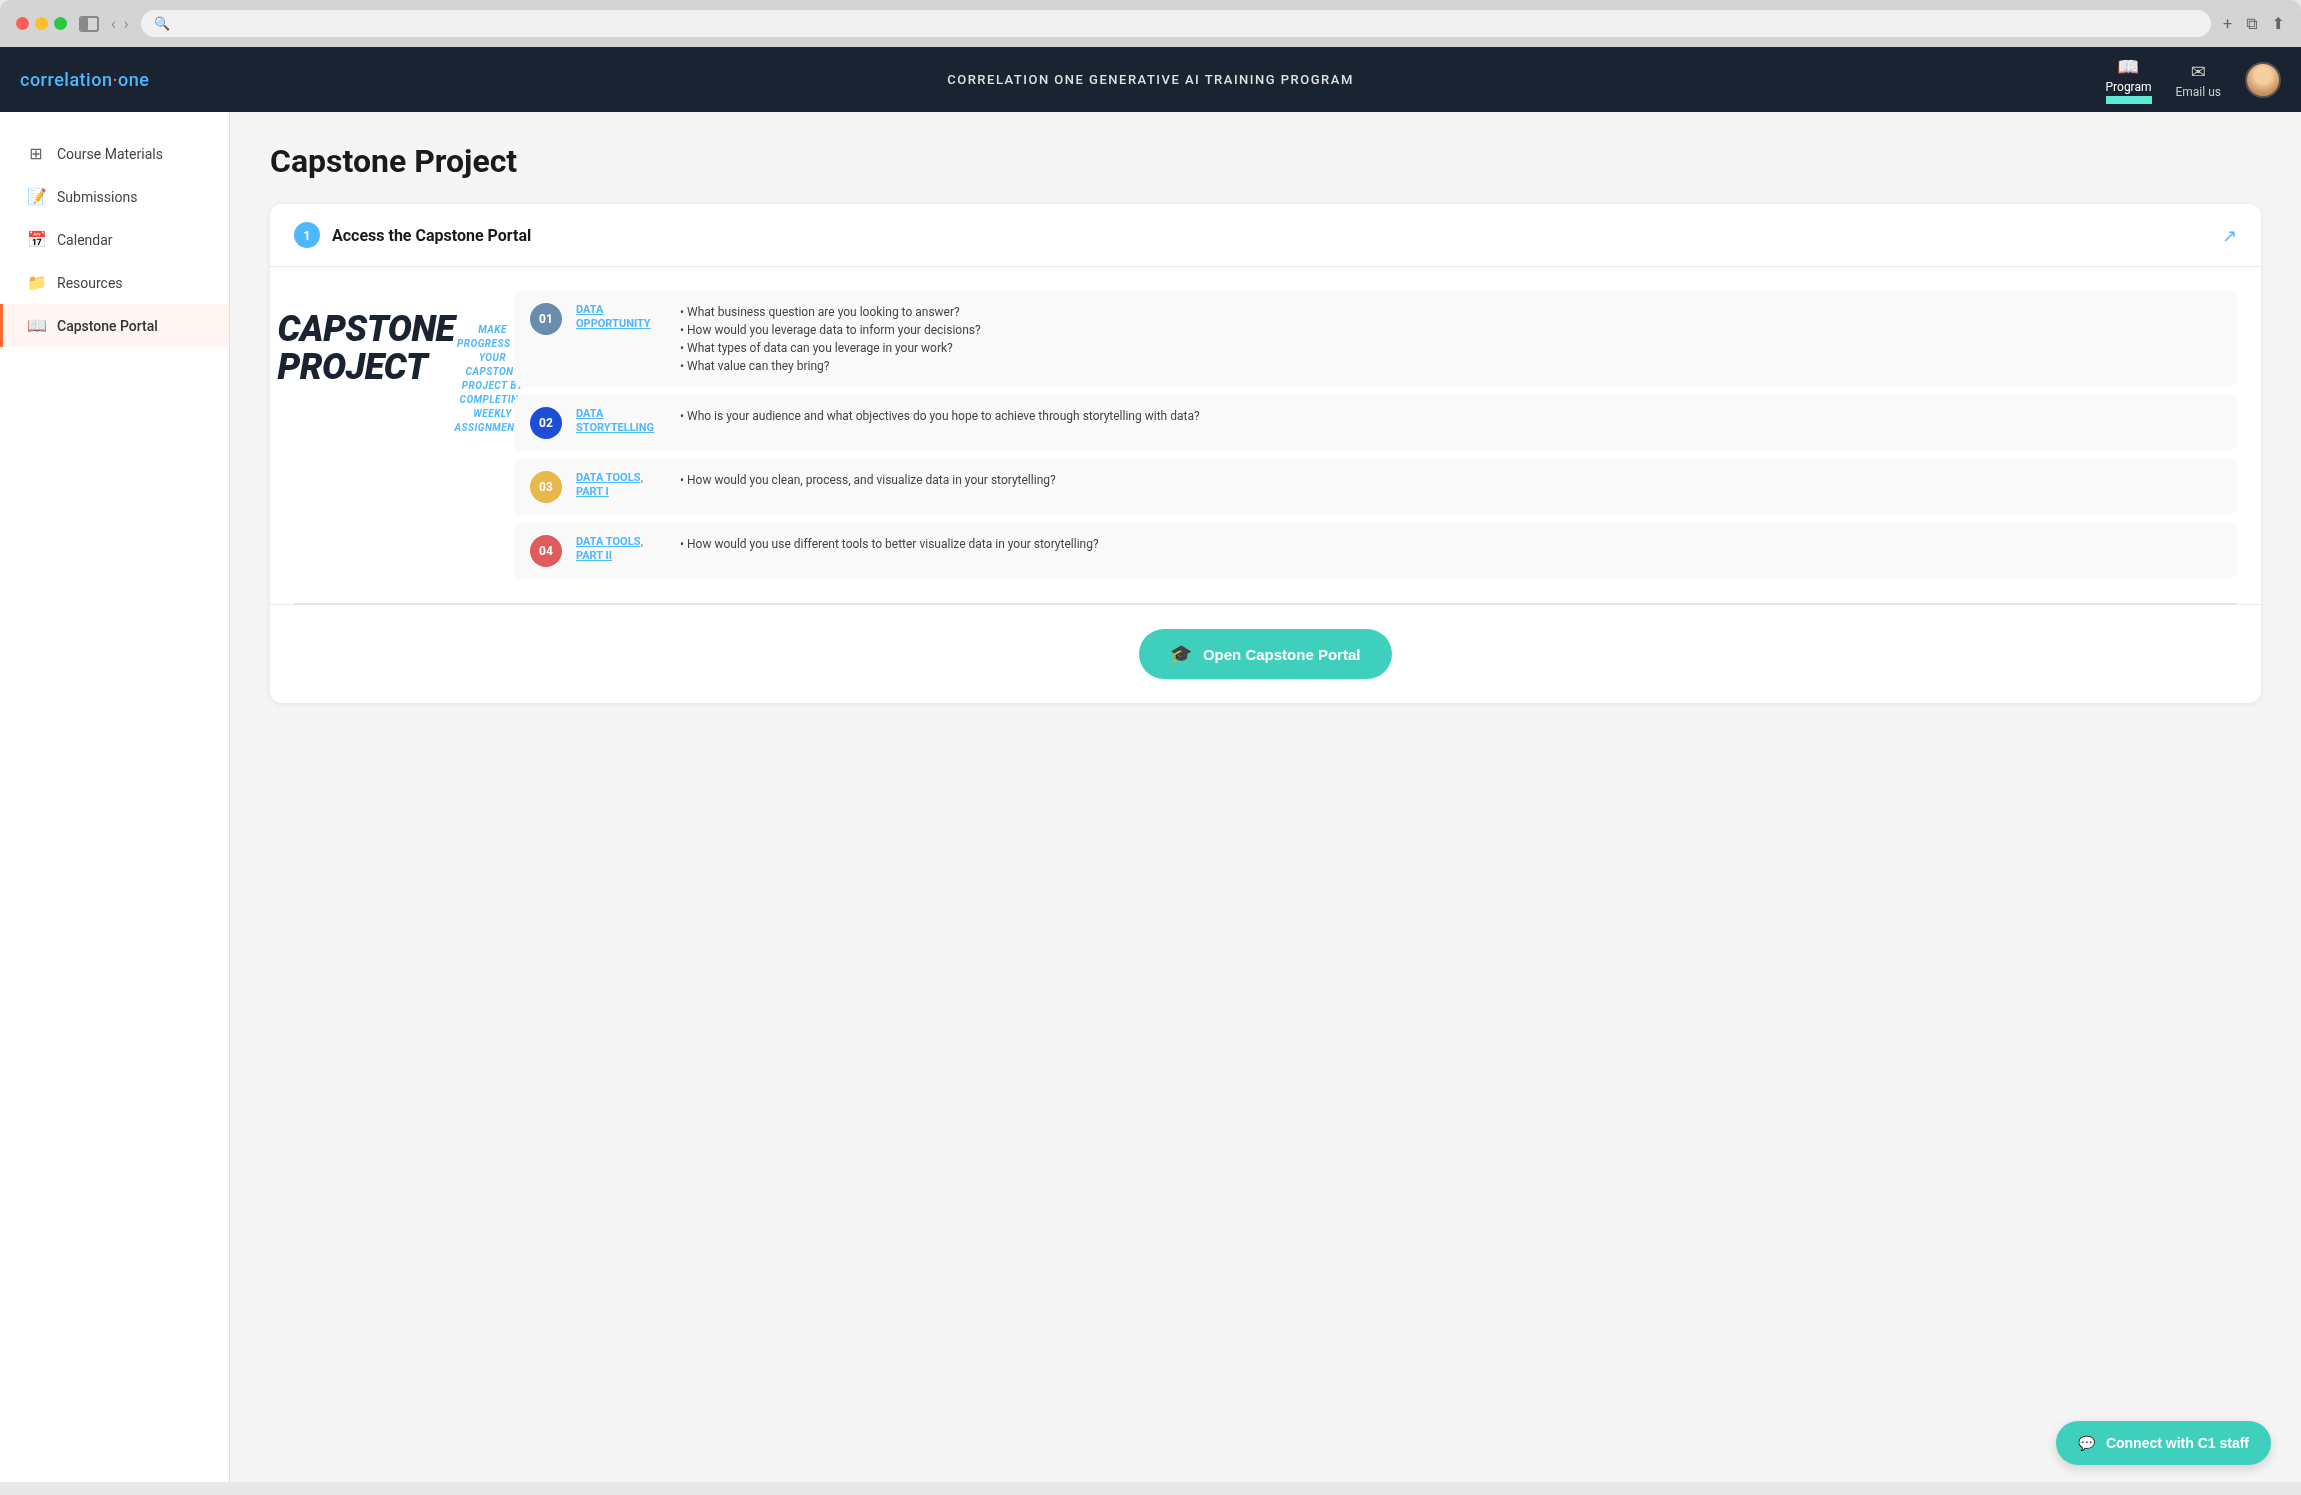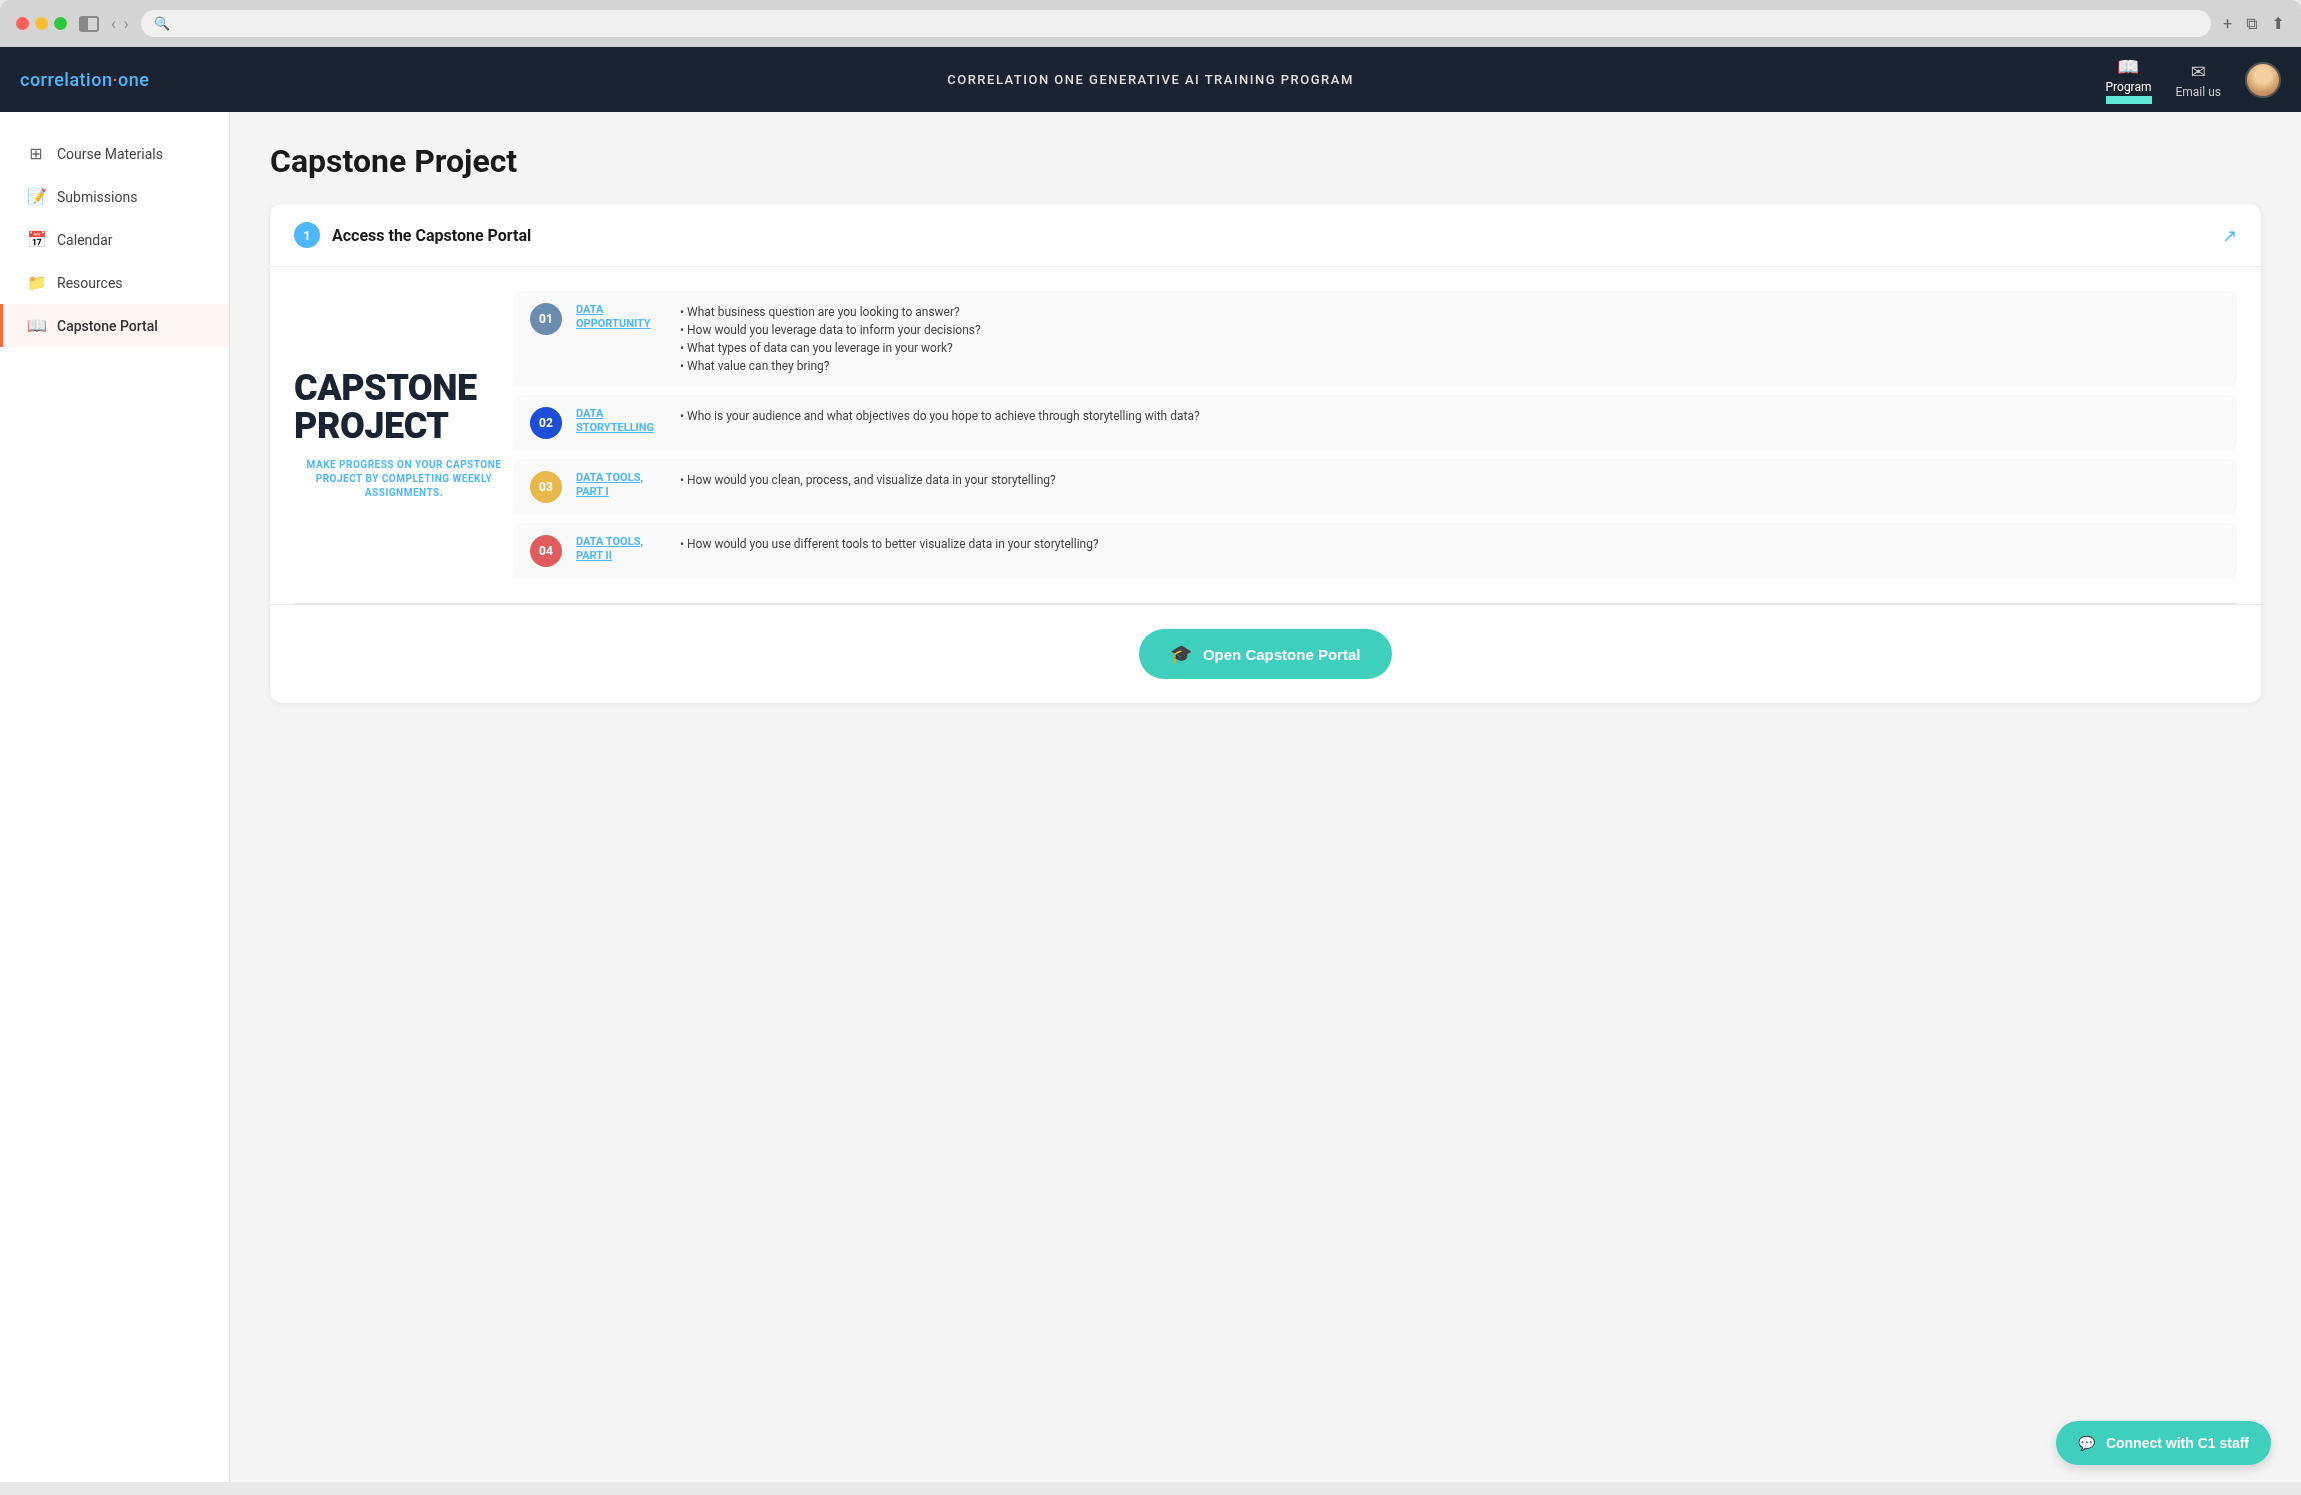--- a/index.html
+++ b/index.html
@@ -261,23 +261,24 @@
     .capstone-content {
       padding: 24px;
       display: flex;
       gap: 0;
     }
 
     .capstone-left {
       width: 220px;
       flex-shrink: 0;
       display: flex;
-      flex-direction: column;
+      flex-direction: row;
       justify-content: center;
       padding: 20px 0;
+      font-style: italic;
     }
     .capstone-big-title {
       font-size: 36px;
       font-weight: 900;
       color: #1a2332;
       line-height: 1.05;
       text-transform: uppercase;
       letter-spacing: -0.5px;
     }
     .capstone-subtitle {

